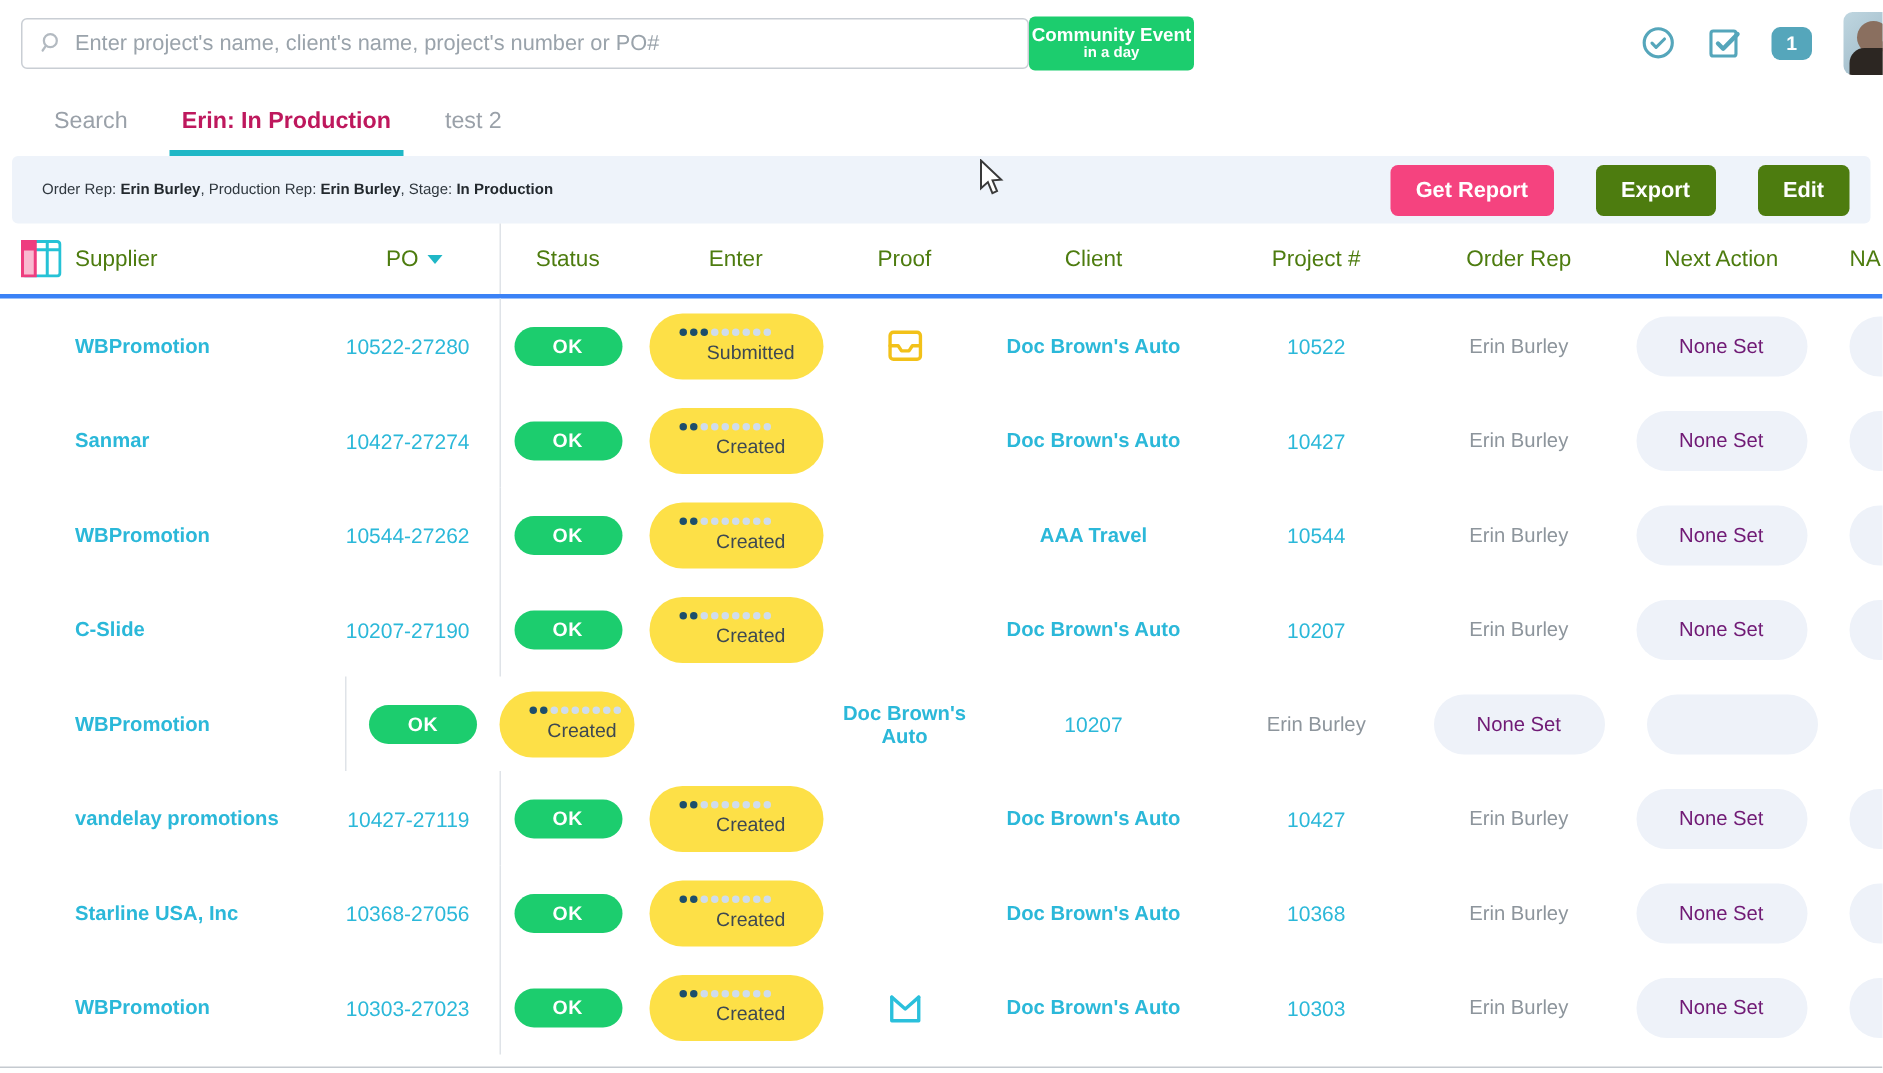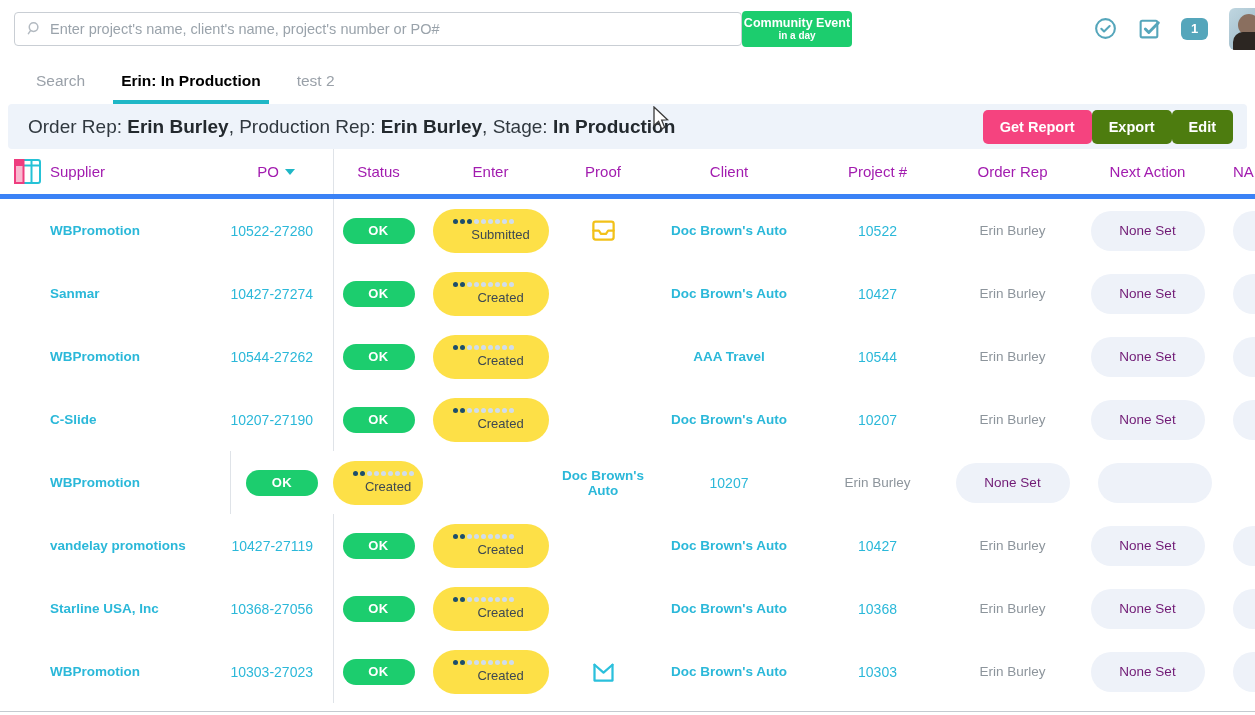--- a/index.html
+++ b/index.html
@@ -2,21 +2,21 @@
 <html><head>
 <meta charset="utf-8">
 <style>
   * { margin:0; padding:0; box-sizing:border-box; }
   html,body { width:1255px; height:715px; overflow:hidden; background:#fff;
               font-family:"Liberation Sans", sans-serif; color:#3d4852; }
   .page { position:relative; width:1255px; height:715px; overflow:hidden; }
 
   
   .topbar { display:flex; align-items:center; height:57px; padding:0 0 0 14px; }
-  .searchbox { position:relative; width:728px; height:34px; border:1px solid #c9ced4;
+  .searchbox { position:relative; width:672px; height:34px; border:1px solid #c9ced4;
                border-radius:4px; background:#fff; display:flex; align-items:center; }
   .searchbox svg { margin:0 8px 0 12px; flex:0 0 auto; }
   .searchbox input { border:none; outline:none; flex:1; font-size:14.5px;
                      font-family:"Liberation Sans", sans-serif; color:#495057; background:transparent; }
   .searchbox input::placeholder { color:#9aa3ab; }
   .btn-community { width:110px; height:36px; border:none; border-radius:4px;
                    background:#1ccd6e; color:#fff; cursor:pointer; line-height:1.15;
                    font-family:"Liberation Sans", sans-serif; }
   .btn-community .l1 { display:block; font-size:12.5px; font-weight:bold; }
   .btn-community .l2 { display:block; font-size:10px; font-weight:bold; }
@@ -28,40 +28,40 @@
             position:relative; overflow:hidden; flex:0 0 auto; }
   .avatar::before { content:""; position:absolute; left:9px; top:6px; width:22px; height:22px;
                     border-radius:50%; background:#8a6f5f; }
   .avatar::after { content:""; position:absolute; left:4px; top:24px; width:32px; height:20px;
                    border-radius:10px 10px 0 0; background:#2c2622; }
 
   
   .tabbar { display:flex; align-items:stretch; height:47px; padding-left:28px; gap:20px; }
   .tab { display:flex; align-items:center; padding:0 8px; font-size:15.5px; color:#9aa1a9;
          cursor:pointer; position:relative; }
-  .tab.active { color:#000000; font-weight:bold; }
+  .tab.active { color:#be185d; font-weight:bold; }
   .tab.active::after { content:""; position:absolute; left:0; right:0; bottom:0; height:4px;
                        background:#1fb7c6; }
 
   
   .filterbar { margin:0 8px; height:45px; border-radius:4px; background:#eef3fa;
                display:flex; align-items:center; padding:0 14px 0 20px; }
-  .filter-summary { font-size:19px; color:#30383f; }
+  .filter-summary { font-size:10px; color:#30383f; }
   .filter-summary .bold { font-weight:bold; color:#23292e; }
-  .filter-actions { margin-left:auto; display:flex; gap:0; }
+  .filter-actions { margin-left:auto; display:flex; gap:28px; }
   .fbtn { height:34px; border:none; border-radius:5px; color:#fff; font-weight:bold;
           font-size:14.5px; padding:0 17px; cursor:pointer; font-family:"Liberation Sans", sans-serif; }
   .fbtn.pink { background:#f5437f; }
   .fbtn.cyan { background:#4d7c0f; }
 
   
   .thead, .trow { display:grid;
     grid-template-columns:50px 180px 103px 90px 135px 90px 162px 135px 135px 135px 60px;
     align-items:center; }
-  .thead { height:50px; border-bottom:5px solid #3b82f6; font-size:15px; color:#a21caf; }
+  .thead { height:50px; border-bottom:3px solid #3b82f6; font-size:15px; color:#4d7c0f; }
   .thead .cell, .trow .cell { display:flex; align-items:center; height:100%; }
   .c-icon { padding-left:14px; }
   .c-po { justify-content:flex-end; padding-right:20px; }
   .thead .c-po { padding-right:38px; }
   .c-status, .c-stage, .c-proof, .c-client, .c-project, .c-orderrep, .c-next
     { justify-content:center; text-align:center; }
   .c-status { border-left:1px solid #dfe3e8; }
   .c-na { justify-content:flex-start; padding-left:18px; }
   .sort-caret { width:0; height:0; margin-left:6px; border-left:5px solid transparent;
                 border-right:5px solid transparent; border-top:6px solid #1fb7c6; }

